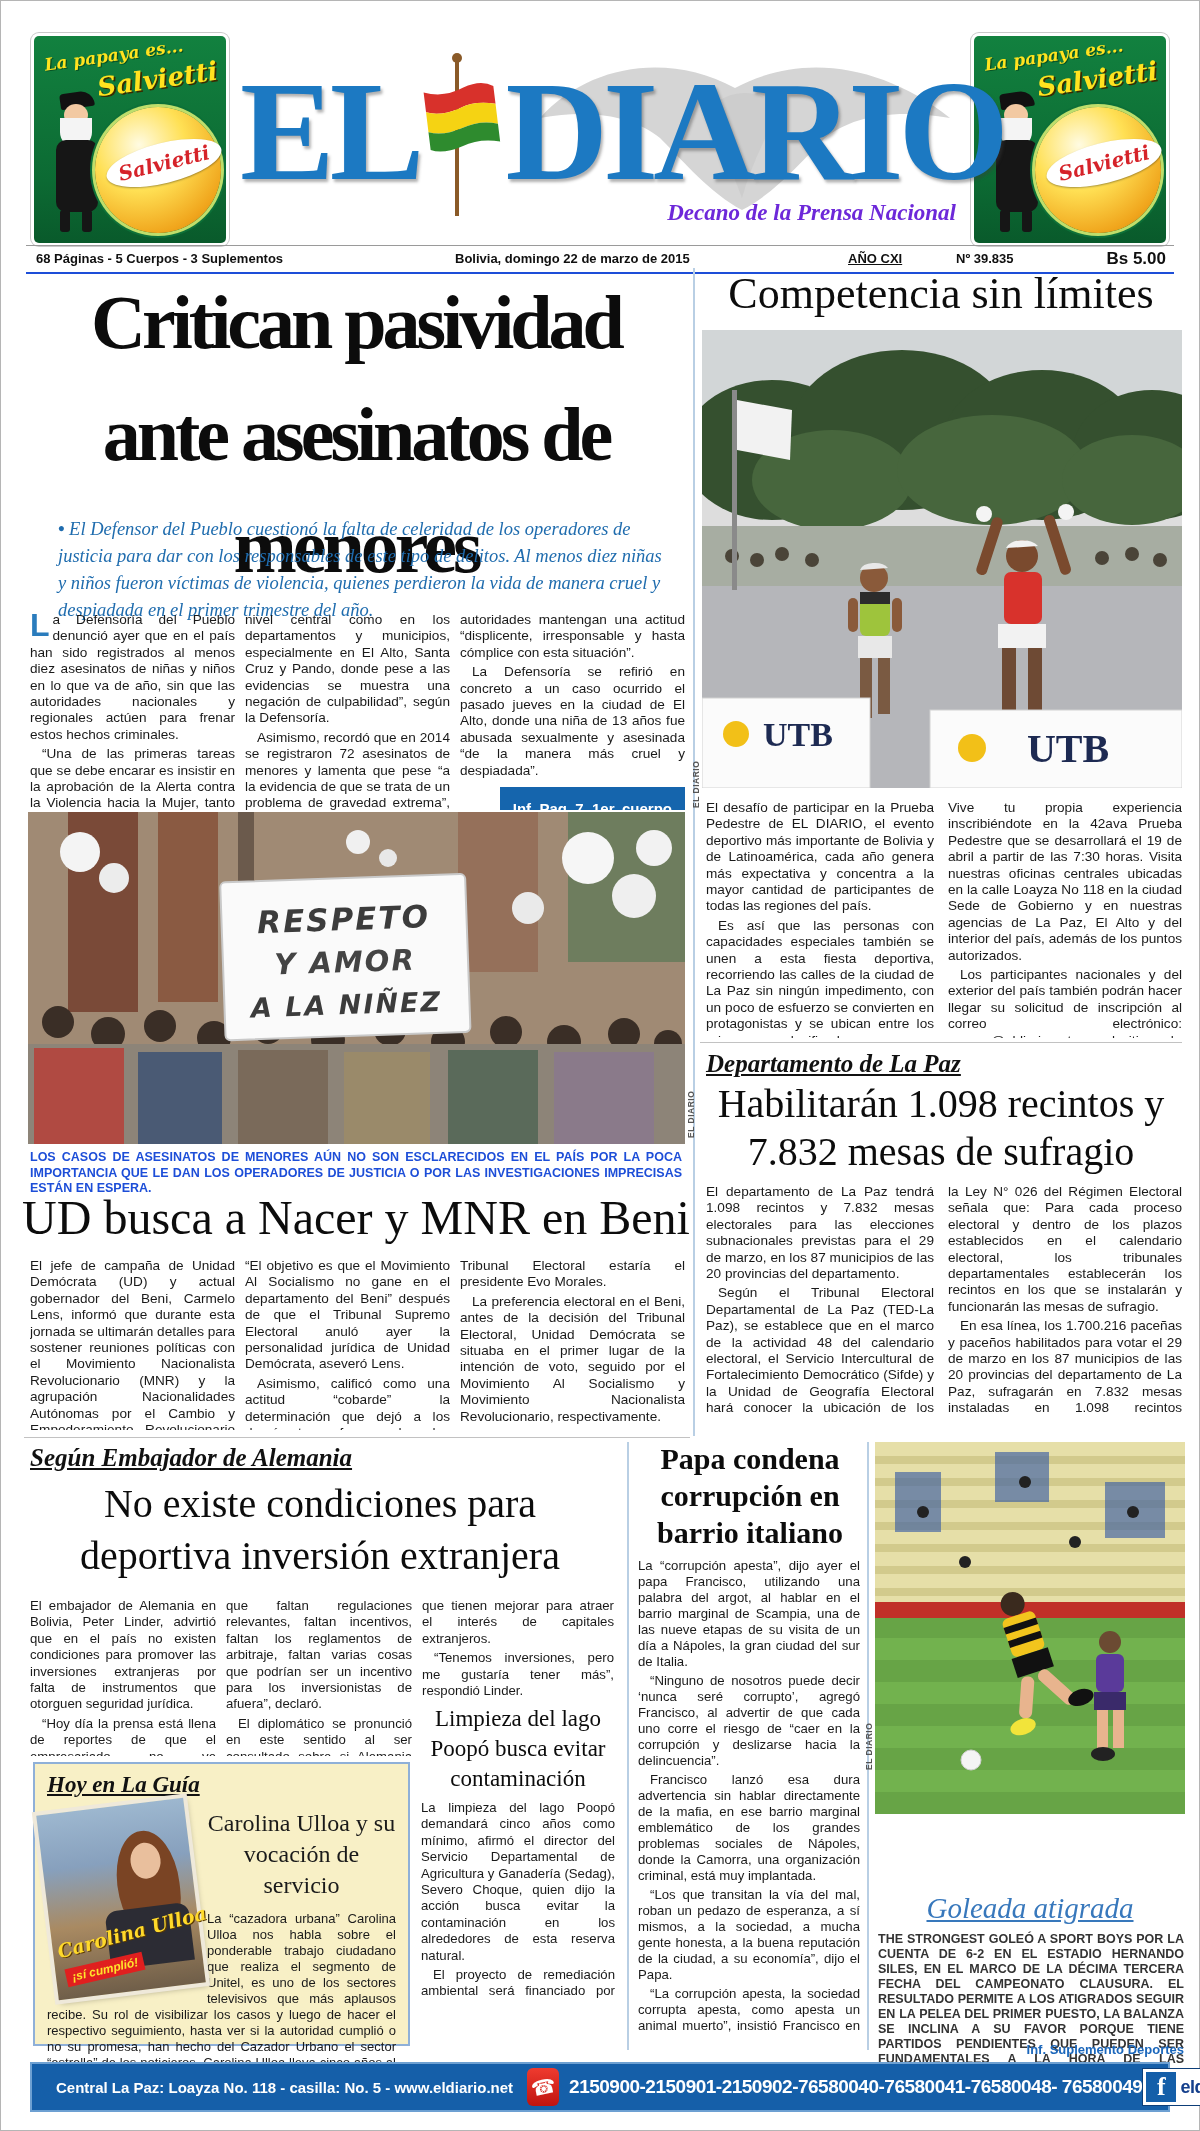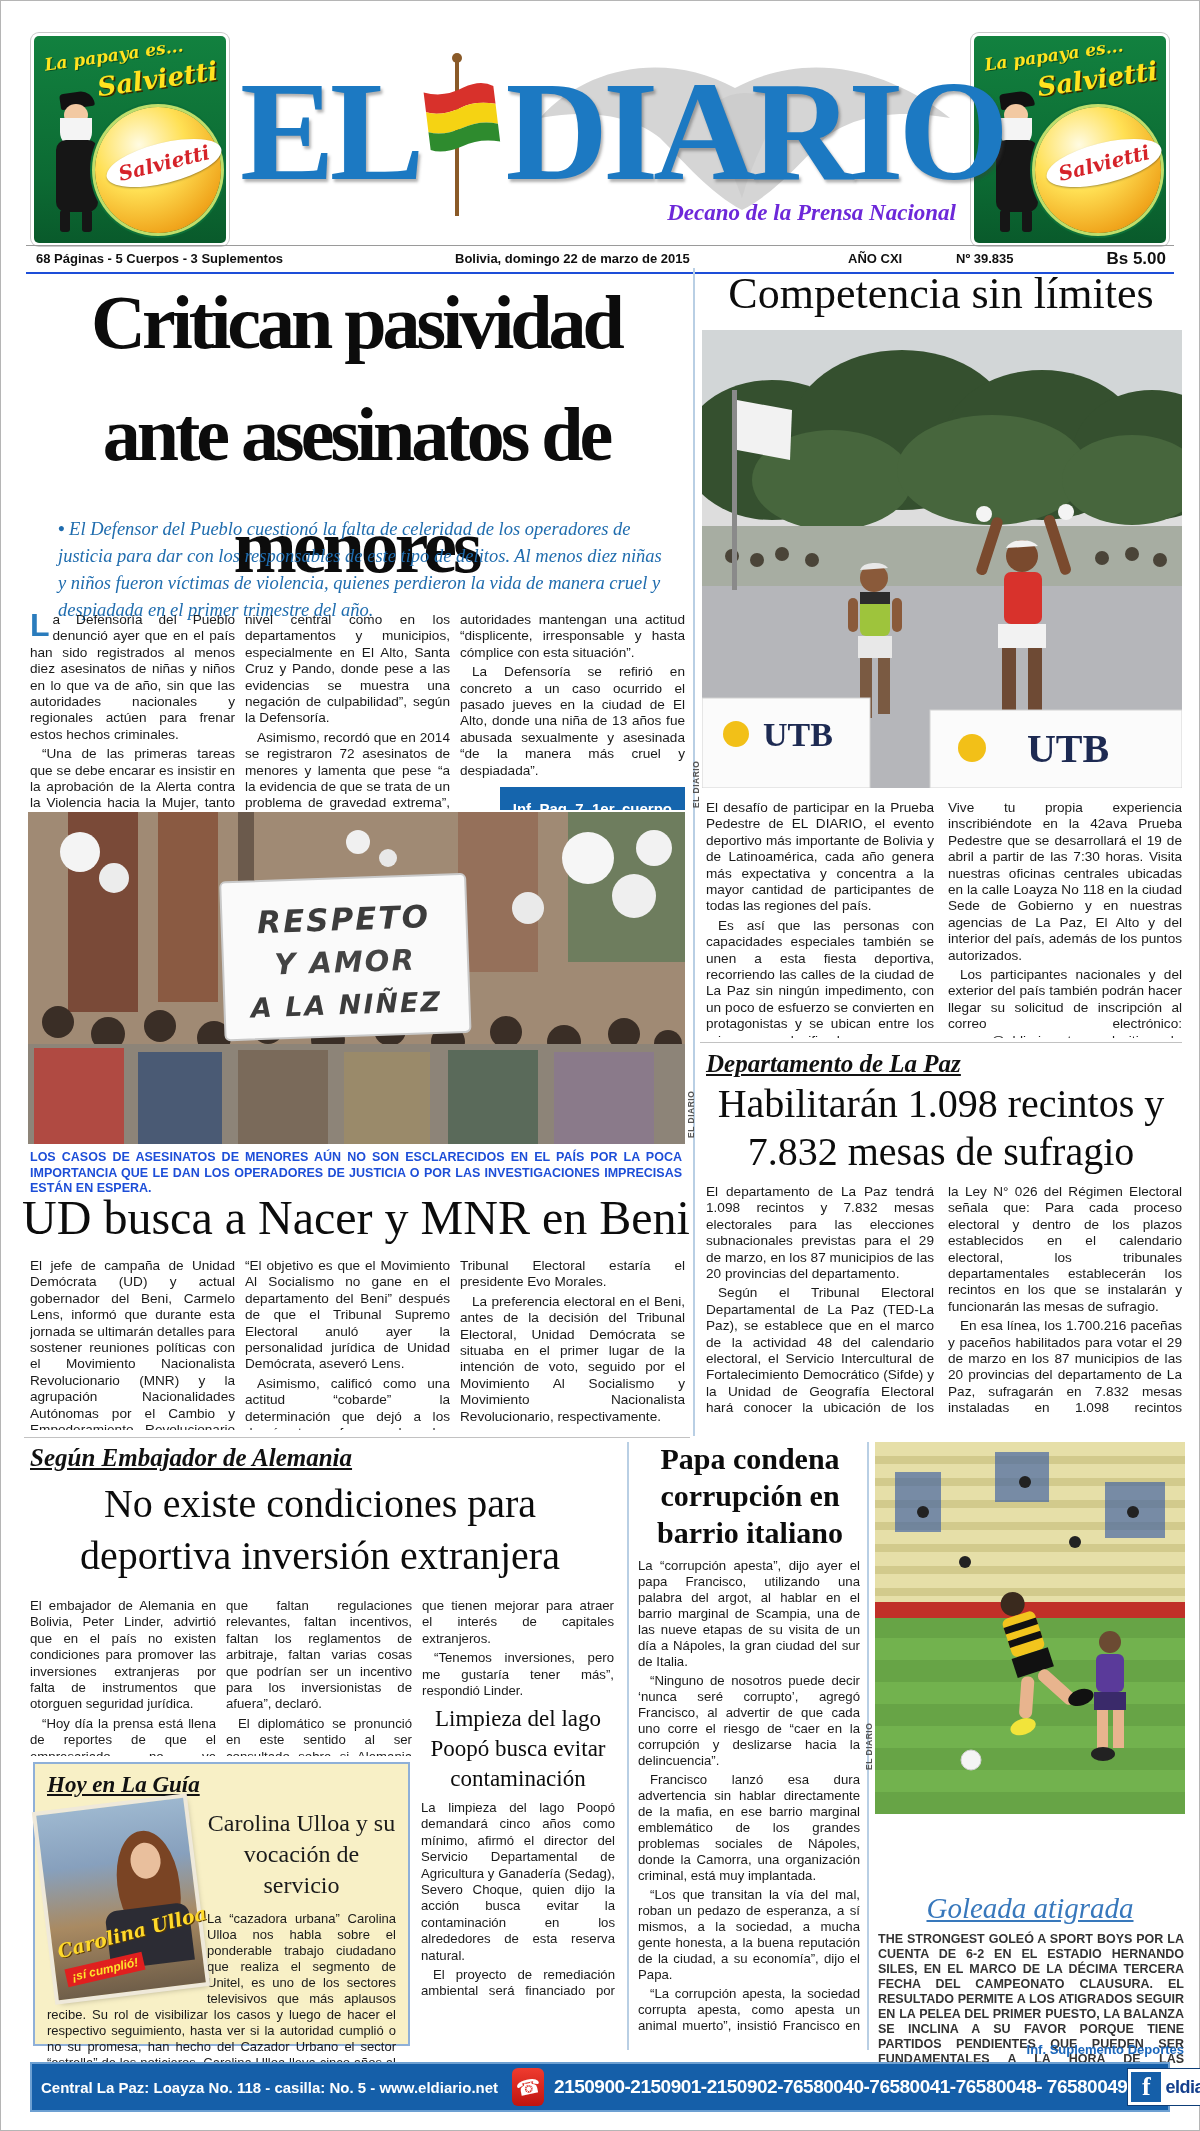--- a/index.html
+++ b/index.html
@@ -99,21 +99,21 @@
       font-family:"DejaVu Serif",serif;font-style:italic;font-weight:700;font-size:19px;
       text-shadow:1px 1px 0 #5c3a00;white-space:nowrap;}
   .cover-badge{position:absolute;left:10px;bottom:16px;transform:rotate(-6deg);background:#e01f1f;
       color:#ffe42c;font-style:italic;font-weight:700;font-size:12px;padding:2px 6px;white-space:nowrap;}
   .guia-hl{font-family:"Liberation Serif",serif;font-size:24px;line-height:31px;text-align:center;
       margin:10px 0 10px;font-weight:400;}
   .guia-body{font-size:13px;line-height:16px;text-align:justify;}
 
   
   .footer{position:absolute;left:30px;top:2062px;width:1140px;height:50px;box-sizing:border-box;
-      background:#155fa9;border:2px solid #6da0d2;display:flex;align-items:center;padding:0 9px;color:#fff;}
+      background:#155fa9;border:2px solid #6da0d2;display:flex;align-items:center;padding:0 24px;color:#fff;}
   .footer-address{font-weight:700;font-size:15px;white-space:nowrap;}
   .phone-box{width:32px;height:38px;background:linear-gradient(180deg,#ef3b2f,#bf1410);border-radius:6px;
       margin:0 10px 0 14px;display:flex;align-items:center;justify-content:center;flex:0 0 auto;}
   .phone-glyph{color:#fff;font-size:20px;transform:rotate(-12deg);}
   .footer-phones{font-weight:700;font-size:19px;letter-spacing:-.5px;white-space:nowrap;}
   .fb-box{margin-left:auto;background:#fff;border:1px solid #0d3e78;height:36px;display:flex;
       align-items:center;padding:0 8px 0 0;}
   .fb-f{width:30px;height:30px;background:#155fa9;color:#fff;margin:0 4px 0 3px;
       font-family:"Liberation Serif",serif;font-weight:700;font-size:26px;line-height:30px;
       text-align:center;}
@@ -172,21 +172,21 @@
         </g>
       </svg>
       <span>DIARIO</span>
     </div>
     <div class="tagline">Decano de la Prensa Nacional</div>
   </div>
 
   <div class="infobar">
     <span style="left:10px;">68 Páginas - 5 Cuerpos - 3 Suplementos</span>
     <span style="left:429px;">Bolivia, domingo 22 de marzo de 2015</span>
-    <span style="left:822px;">AÑO CXI</span>
+    <span style="left:822px;text-decoration:underline;">AÑO CXI</span>
     <span style="left:930px;">Nº 39.835</span>
     <span style="right:8px;font-size:17px;">Bs 5.00</span>
   </div>
 
   <div class="vrule" style="left:693px;top:268px;height:1168px;"></div>
   <div class="vrule" style="left:627px;top:1442px;height:608px;"></div>
   <div class="vrule" style="left:867px;top:1442px;height:608px;"></div>
   <div class="hrule" style="left:700px;top:1042px;width:482px;"></div>
   <div class="hrule" style="left:24px;top:1437px;width:666px;"></div>
 

